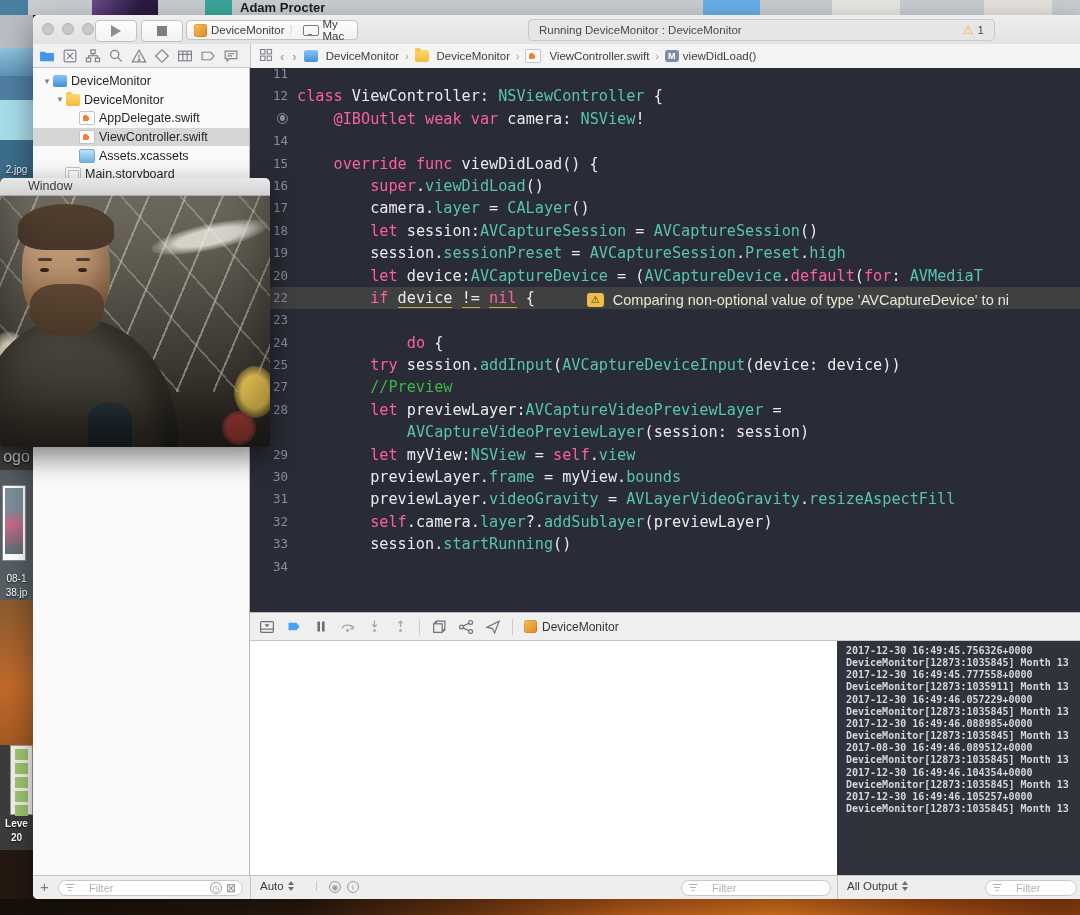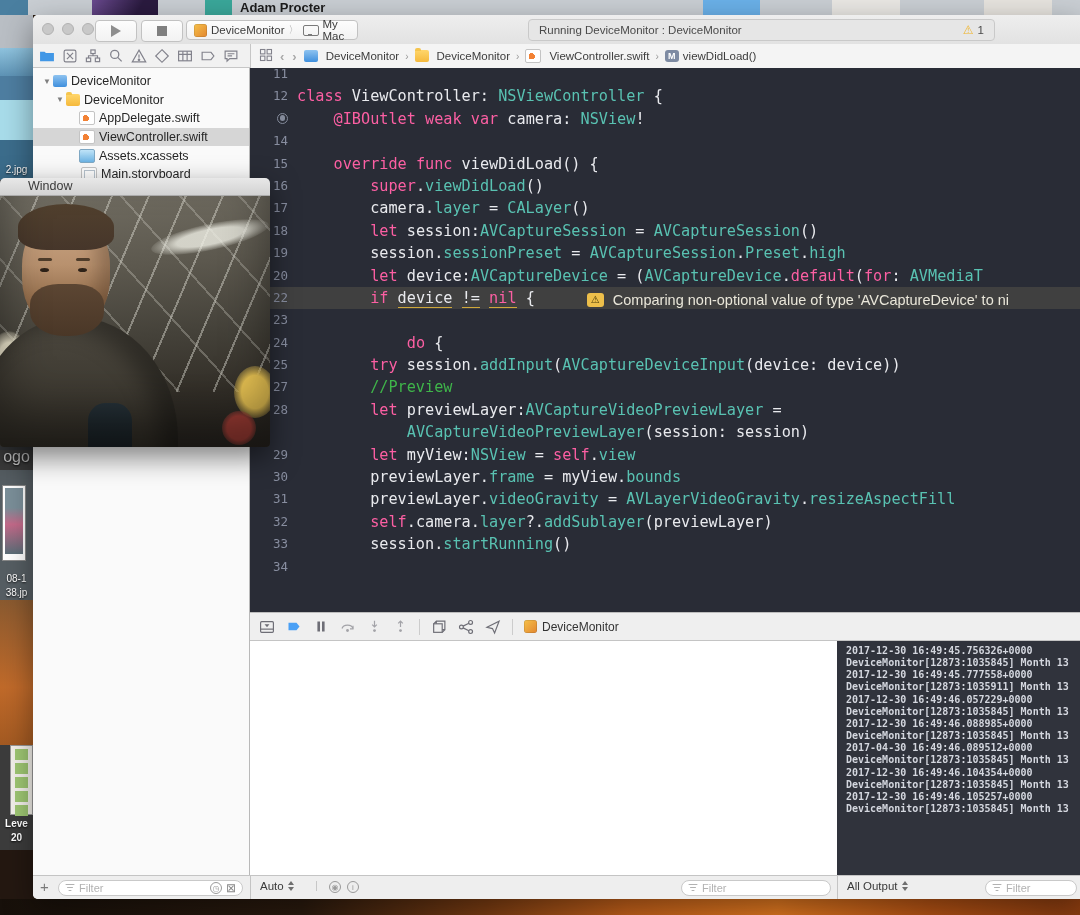--- a/index.html
+++ b/index.html
@@ -89,21 +89,21 @@
 
   
   #vars{position:absolute;left:217px;top:626px;width:587px;height:234px;background:#ffffff;}
   #console{position:absolute;left:804px;top:626px;width:243px;height:234px;background:#30333c;overflow:hidden;}
   #console-lines{padding:4px 0 0 9px;}
   .cline{font-family:"DejaVu Sans Mono",monospace;font-weight:bold;font-size:10px;line-height:12.15px;color:#d4d7df;white-space:pre;}
 
   
   #bottombar{position:absolute;left:0;top:860px;width:100%;height:24px;background:#eeeeee;border-top:1px solid #c4c4c4;box-sizing:border-box;font-size:11.5px;color:#3a3a3a;}
   .vsep{position:absolute;top:0;width:1px;height:24px;background:#c4c4c4;}
-  .filterfield{position:absolute;top:4px;height:16px;border:1px solid #c9c9c9;border-radius:8px;background:#fff;display:flex;align-items:center;gap:5px;padding:0 6px;box-sizing:border-box;color:#b2b2b2;font-size:11px;}
+  .filterfield{position:absolute;top:4px;height:16px;border:1px solid #c9c9c9;border-radius:8px;background:#fff;display:flex;align-items:center;gap:15px;padding:0 6px;box-sizing:border-box;color:#b2b2b2;font-size:11px;}
   .funnel{display:inline-block;width:9px;height:8px;position:relative;flex:none;}
   .funnel i{position:absolute;left:50%;transform:translateX(-50%);background:#b2b2b2;height:1.4px;border-radius:1px;display:block;}
   .funnel i:nth-child(1){top:0;width:9px;}.funnel i:nth-child(2){top:3px;width:6px;}.funnel i:nth-child(3){top:6px;width:3px;}
   .circ-ic{width:12px;height:12px;border:1px solid #9a9a9a;border-radius:50%;display:inline-flex;align-items:center;justify-content:center;font-size:8px;color:#9a9a9a;box-sizing:border-box;}
   .carets{display:inline-block;width:7px;position:relative;height:10px;margin-left:4px;}
   .carets:before,.carets:after{content:"";position:absolute;left:0;border-left:3.5px solid transparent;border-right:3.5px solid transparent;}
   .carets:before{top:0;border-bottom:4px solid #6e6e6e;}
   .carets:after{bottom:0;border-top:4px solid #6e6e6e;}
   #plus-btn{position:absolute;left:7px;top:2px;font-size:15px;color:#7a7a7a;}
   .inficons{color:#8a8a8a;font-size:12px;}
@@ -316,21 +316,21 @@
         <div class="tree-row sel" style="padding-left: 34px;">
           <span class="disc"></span>
           <span class="ficon swift-file-icon"></span>
           <span>ViewController.swift</span>
         </div>
         <div class="tree-row" style="padding-left: 34px;">
           <span class="disc"></span>
           <span class="ficon xcassets-icon"></span>
           <span>Assets.xcassets</span>
         </div>
-        <div class="tree-row" style="padding-left: 36px;">
+        <div class="tree-row" style="padding-left: 20px;">
           <span class="disc"></span>
           <span class="ficon storyboard-icon"></span>
           <span>Main.storyboard</span>
         </div>
       </div>
   </div>
 
   <div id="editor">
     <div id="code-lines">
         <div class="crow"><span class="ln">11</span><span class="codetxt"></span></div>
@@ -428,21 +428,21 @@
   <div id="console">
     <div id="console-lines">
         <div class="cline">2017-12-30 16:49:45.756326+0000</div>
         <div class="cline">DeviceMonitor[12873:1035845] Month 13</div>
         <div class="cline">2017-12-30 16:49:45.777558+0000</div>
         <div class="cline">DeviceMonitor[12873:1035911] Month 13</div>
         <div class="cline">2017-12-30 16:49:46.057229+0000</div>
         <div class="cline">DeviceMonitor[12873:1035845] Month 13</div>
         <div class="cline">2017-12-30 16:49:46.088985+0000</div>
         <div class="cline">DeviceMonitor[12873:1035845] Month 13</div>
-        <div class="cline">2017-04-30 16:49:46.089512+0000</div>
+        <div class="cline">2017-08-30 16:49:46.089512+0000</div>
         <div class="cline">DeviceMonitor[12873:1035845] Month 13</div>
         <div class="cline">2017-12-30 16:49:46.104354+0000</div>
         <div class="cline">DeviceMonitor[12873:1035845] Month 13</div>
         <div class="cline">2017-12-30 16:49:46.105257+0000</div>
         <div class="cline">DeviceMonitor[12873:1035845] Month 13</div>
       </div>
   </div>
 
   <div id="bottombar">
     <span class="vsep" style="left:217px;"></span>

